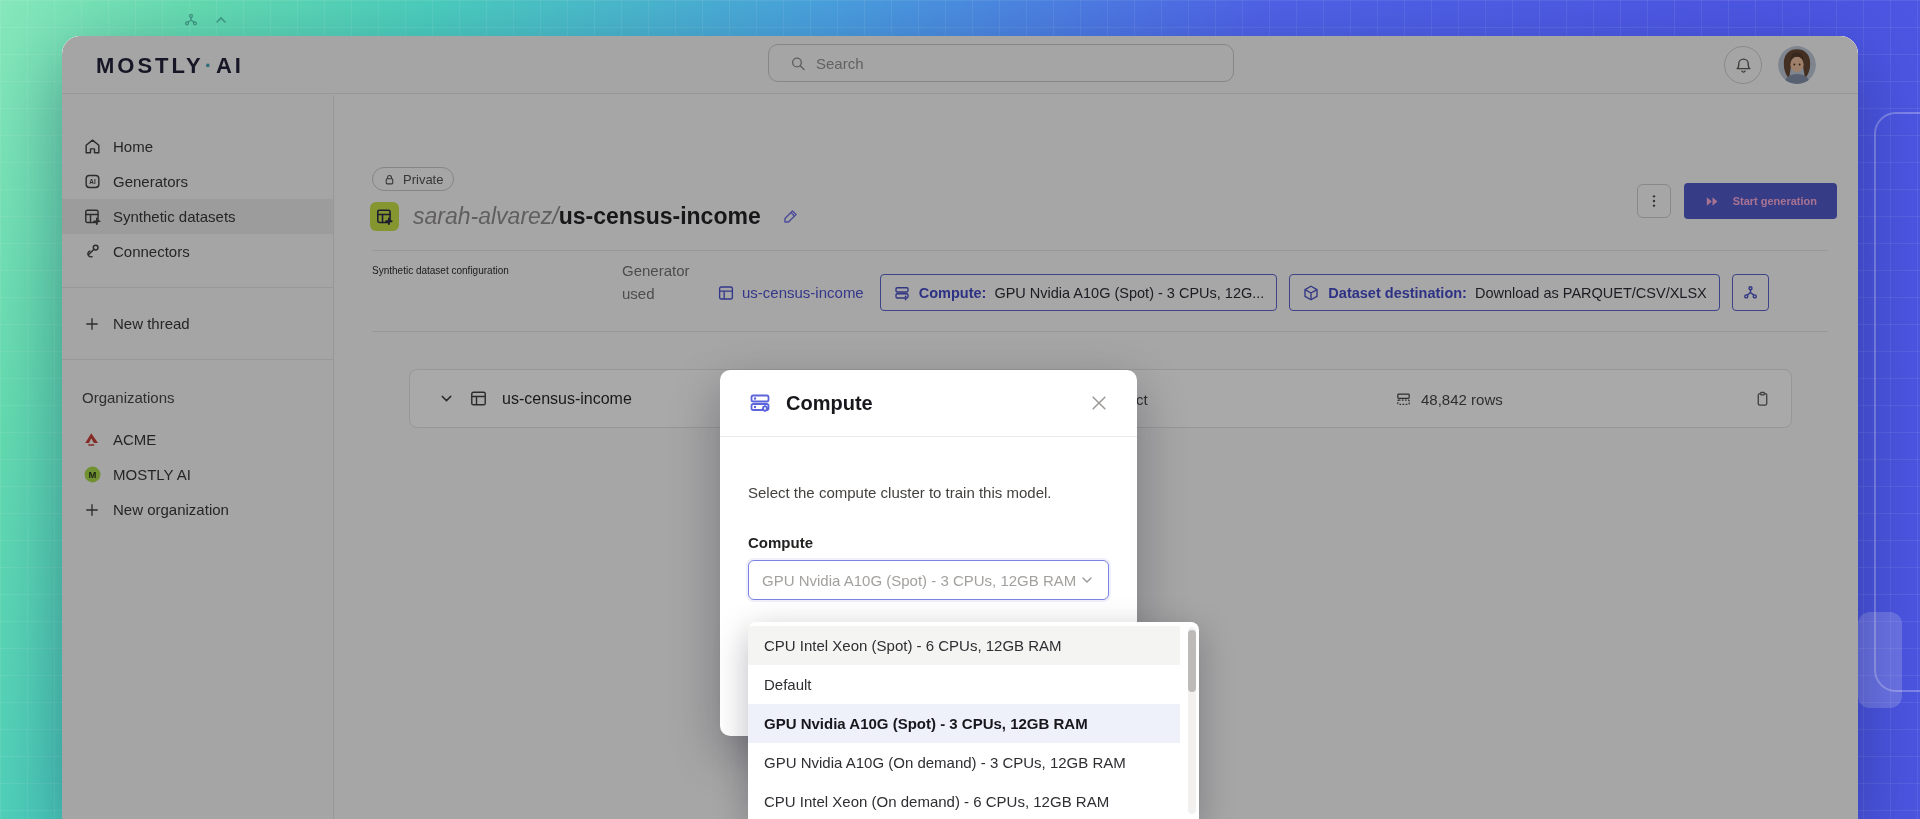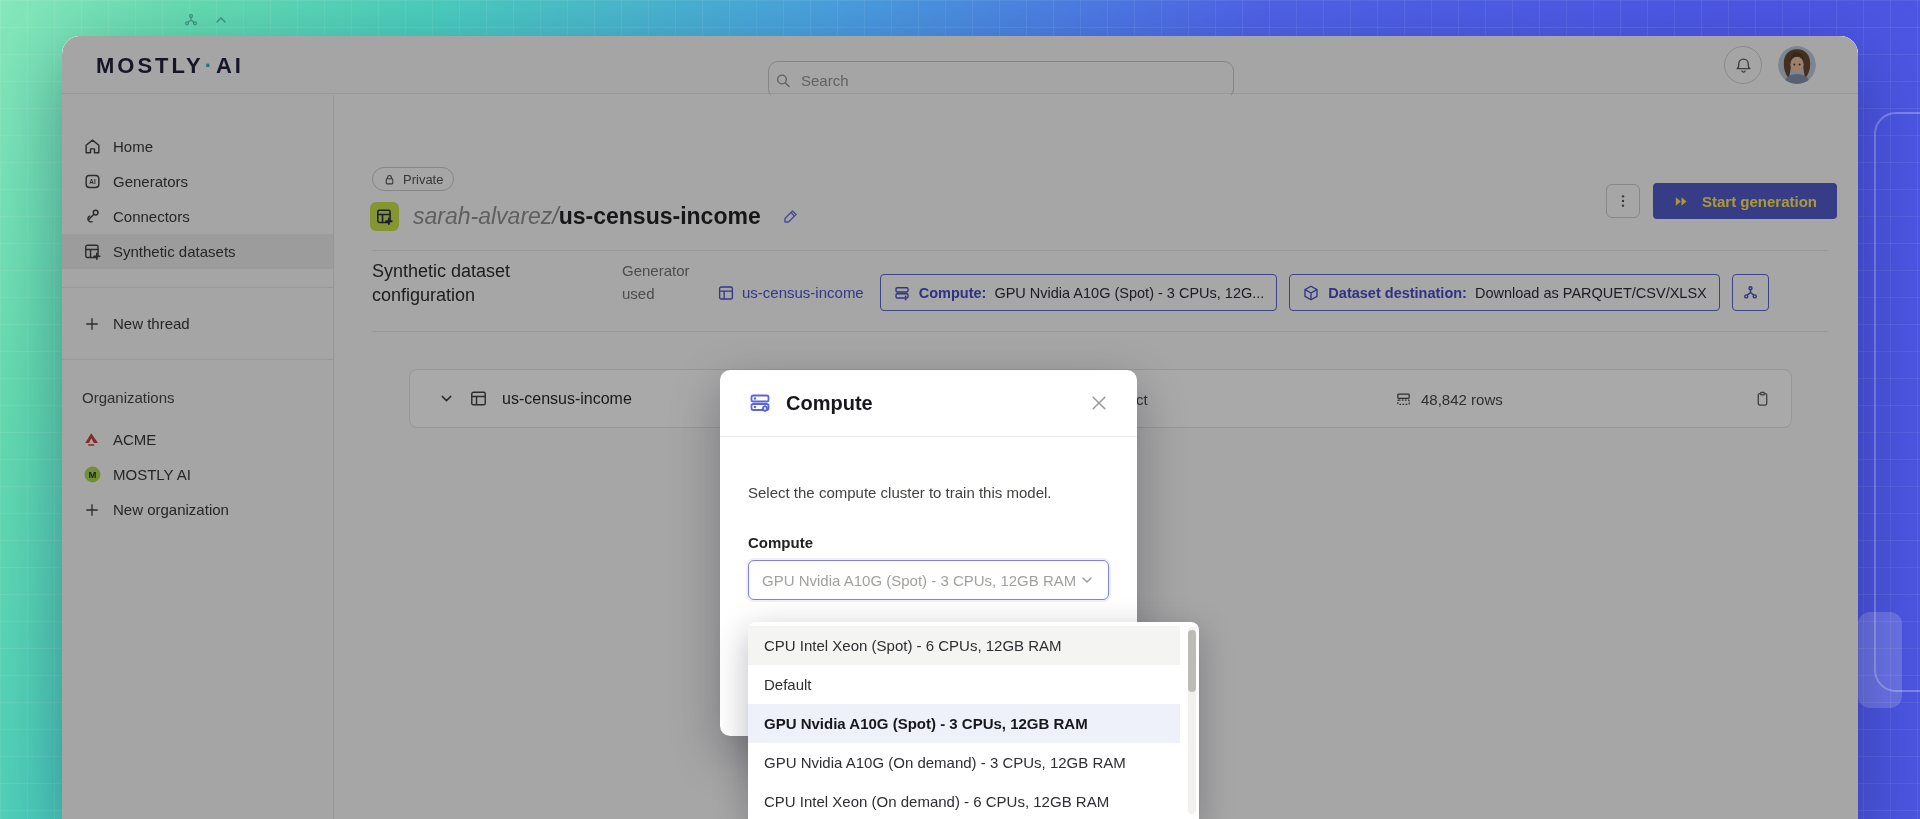--- a/index.html
+++ b/index.html
@@ -19,22 +19,22 @@
 
   
   .app { position:absolute; left:62px; top:36px; width:1796px; height:783px;
     background:#f5f4f1; border-radius:18px 18px 0 0; overflow:hidden;
     box-shadow:0 24px 70px rgba(8,18,60,0.35); }
 
   
   .app-header { position:absolute; top:0; left:0; right:0; height:58px; border-bottom:1px solid #e2e0dd; background:#f5f4f1; }
   .logo { position:absolute; left:34px; top:17px; font-size:22px; font-weight:800; letter-spacing:3px; color:#191a2e; }
   .logo .dot { color:#3c9fae; padding:0 1px; }
-  .search-box { position:absolute; left:706px; top:25px; width:466px; height:38px;
-    border:1px solid #c6c4c1; border-radius:10px; display:flex; align-items:center; padding:0 6px; gap:10px; color:#8a8886; }
+  .search-box { position:absolute; left:706px; top:8px; width:466px; height:38px;
+    border:1px solid #c6c4c1; border-radius:10px; display:flex; align-items:center; padding:0 21px; gap:10px; color:#8a8886; }
   .search-box input { border:none; outline:none; background:transparent; font-size:15px; color:#55534f; width:100%;
     font-family:"Liberation Sans", sans-serif; }
   .search-box input::placeholder { color:#8f8d8a; }
   .icon-btn-round { position:absolute; top:10px; width:38px; height:38px; border:1px solid #cdcbc8; border-radius:50%;
     display:grid; place-items:center; color:#55534f; background:transparent; }
   .bell-btn { right:96px; }
   .avatar { position:absolute; right:42px; top:10px; width:38px; height:38px; border-radius:50%; overflow:hidden; }
 
   
   .sidebar { position:absolute; top:59px; left:0; bottom:0; width:272px; border-right:1px solid #e2e0dd; background:#f5f4f1; }
@@ -52,26 +52,26 @@
   .badge { position:absolute; left:37px; top:72px; display:inline-flex; align-items:center; gap:7px;
     border:1px solid #c6c4c1; border-radius:12px; height:24px; padding:0 10px; font-size:13px; color:#4d4b49; }
   .title-row { position:absolute; left:35px; top:107px; display:flex; align-items:center; gap:14px; }
   .ds-icon { width:29px; height:29px; border-radius:6px; background:#c3dc3c; display:grid; place-items:center; color:#23243d; }
   .title-text { font-size:23px; }
   .title-owner { color:#8a8886;font-style:italic; }
   .title-name { color:#1b1a19; font-weight:700; }
   .edit-icon { color:#6d6ce0; margin-left:6px; display:inline-flex; }
   .actions { position:absolute; top:88px; right:21px; display:flex; gap:13px; align-items:center; }
   .kebab-btn { width:34px; height:34px; border:1px solid #c9c7c4; border-radius:6px; display:grid; place-items:center; color:#4b4a48; background:transparent; }
-  .start-btn { height:36px; background:#4a53c2; border:none; border-radius:4px; color:#fde047; font-weight:700; font-size:15px;
+  .start-btn { height:36px; background:#4a53c2; border:none; border-radius:4px; color:#f9a8d4; font-weight:700; font-size:11px;
     display:inline-flex; align-items:center; gap:12px; padding:0 20px; font-family:"Liberation Sans", sans-serif; }
   .divider-h { position:absolute; left:37px; right:30px; height:1px; background:#e2e0dd; }
   .div1 { top:155px; } .div2 { top:236px; }
   .config-row { position:absolute; left:37px; right:30px; top:164px; display:flex; align-items:flex-start; }
-  .cfg-title { width:250px; font-size:18px; color:#272624; line-height:24px; padding-right:70px; }
+  .cfg-title { width:250px; font-size:10px; color:#272624; line-height:24px; padding-right:70px; }
   .cfg-genlabel { width:95px; font-size:15px; color:#6f6d6a; line-height:23px; }
   .cfg-chips { display:flex; align-items:center; gap:12px; margin-top:15px; }
   .gen-link { display:inline-flex; align-items:center; gap:7px; color:#464cc8; font-size:15px; margin-right:4px; cursor:pointer; }
   .chip { display:inline-flex; align-items:center; gap:8px; height:37px; border:1.5px solid #565cc4; border-radius:4px;
     padding:0 12px; font-size:14.5px; background:rgba(255,255,255,0.25); }
   .chip .chip-icon { color:#4249bc; display:inline-flex; }
   .chip .chip-label { color:#3d44c0; font-weight:700; }
   .chip .chip-value { color:#25242a; }
   .sq-btn { width:37px; height:37px; border:1.5px solid #565cc4; border-radius:4px; display:grid; place-items:center;
     color:#4249bc; background:rgba(255,255,255,0.25); }
@@ -173,39 +173,39 @@
         </div>
         <div class="nav-item">
           <span class="nicon">
               <svg width="19" height="19" viewBox="0 0 24 24" fill="none" stroke="currentColor" stroke-width="1.8">
                 <rect x="4" y="4.5" width="16" height="15" rx="4"></rect>
                 <text x="12" y="15" text-anchor="middle" font-size="8" font-weight="bold" fill="currentColor" stroke="none" font-family="Liberation Sans, sans-serif">AI</text>
               </svg>
             </span>
           <span>Generators</span>
         </div>
+        <div class="nav-item active">
+          <span class="nicon">
+              <svg width="19" height="19" viewBox="0 0 24 24" fill="none" stroke="currentColor" stroke-width="1.8" stroke-linecap="round">
+                <rect x="3.5" y="4" width="15.5" height="15.5" rx="2"></rect>
+                <path d="M3.5 9.5h15.5M9.5 9.5v10"></path>
+                <path d="M17.5 14.5v7M14 18h7" stroke-width="2.2"></path>
+              </svg>
+            </span>
+          <span>Synthetic datasets</span>
+        </div>
         <div class="nav-item">
           <span class="nicon">
               <svg width="19" height="19" viewBox="0 0 24 24" fill="none" stroke="currentColor" stroke-width="1.8" stroke-linecap="round">
                 <circle cx="16" cy="7" r="3"></circle>
                 <path d="M13.8 9.2L7 16"></path>
                 <path d="M8.5 11.5a3.5 3.5 0 1 0 3 7"></path>
               </svg>
             </span>
           <span>Connectors</span>
-        </div>
-        <div class="nav-item active">
-          <span class="nicon">
-              <svg width="19" height="19" viewBox="0 0 24 24" fill="none" stroke="currentColor" stroke-width="1.8" stroke-linecap="round">
-                <rect x="3.5" y="4" width="15.5" height="15.5" rx="2"></rect>
-                <path d="M3.5 9.5h15.5M9.5 9.5v10"></path>
-                <path d="M17.5 14.5v7M14 18h7" stroke-width="2.2"></path>
-              </svg>
-            </span>
-          <span>Synthetic datasets</span>
         </div>
       </div>
       <div class="side-divider"></div>
       <div class="nav-group group-assist">
         <div class="nav-item">
           <span class="nicon">
               <svg width="18" height="18" viewBox="0 0 24 24" fill="none" stroke="currentColor" stroke-width="1.8" stroke-linecap="round">
                 <path d="M12 5v14M5 12h14"></path>
               </svg>
             </span>

